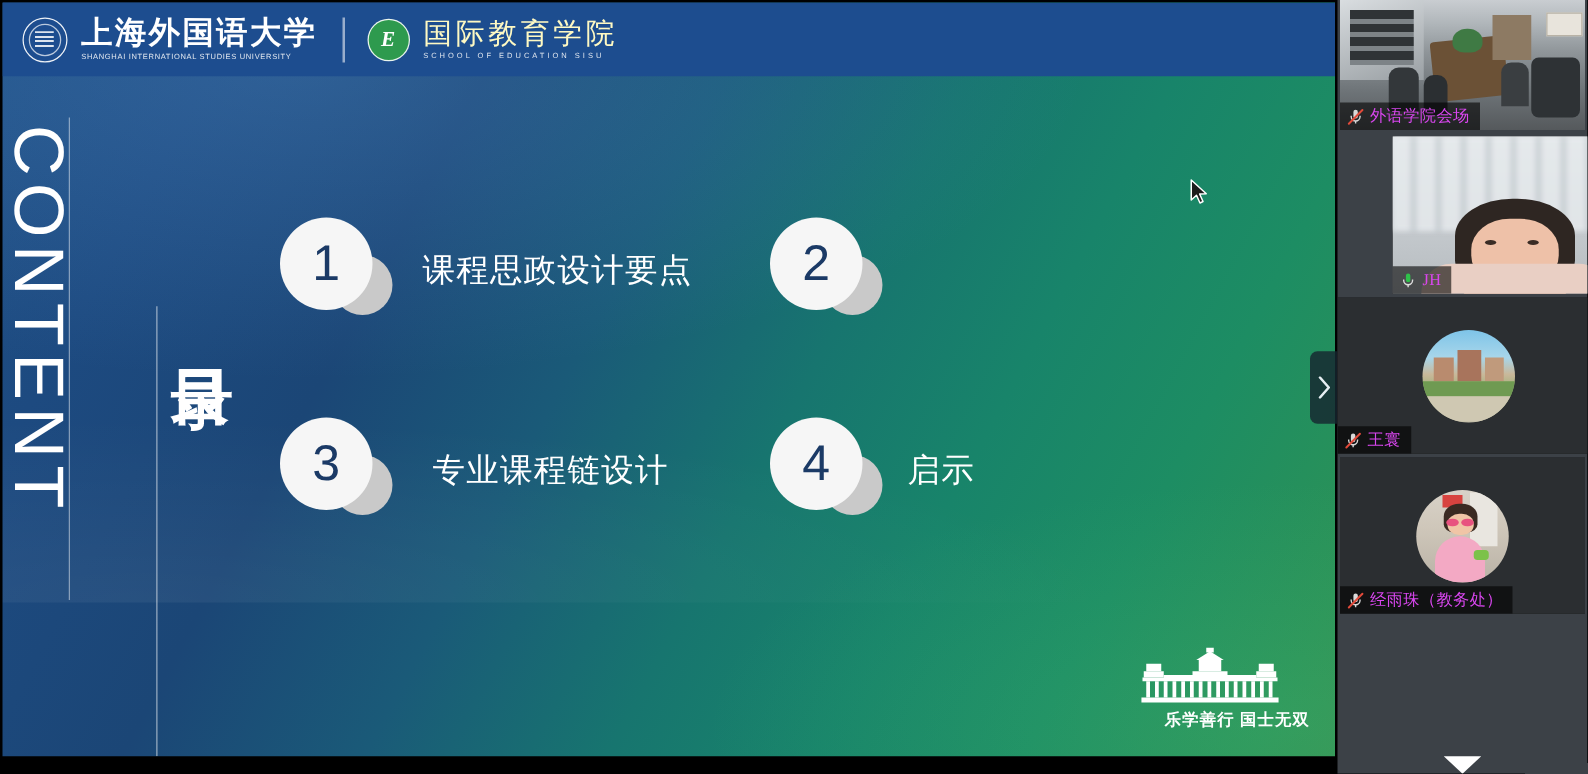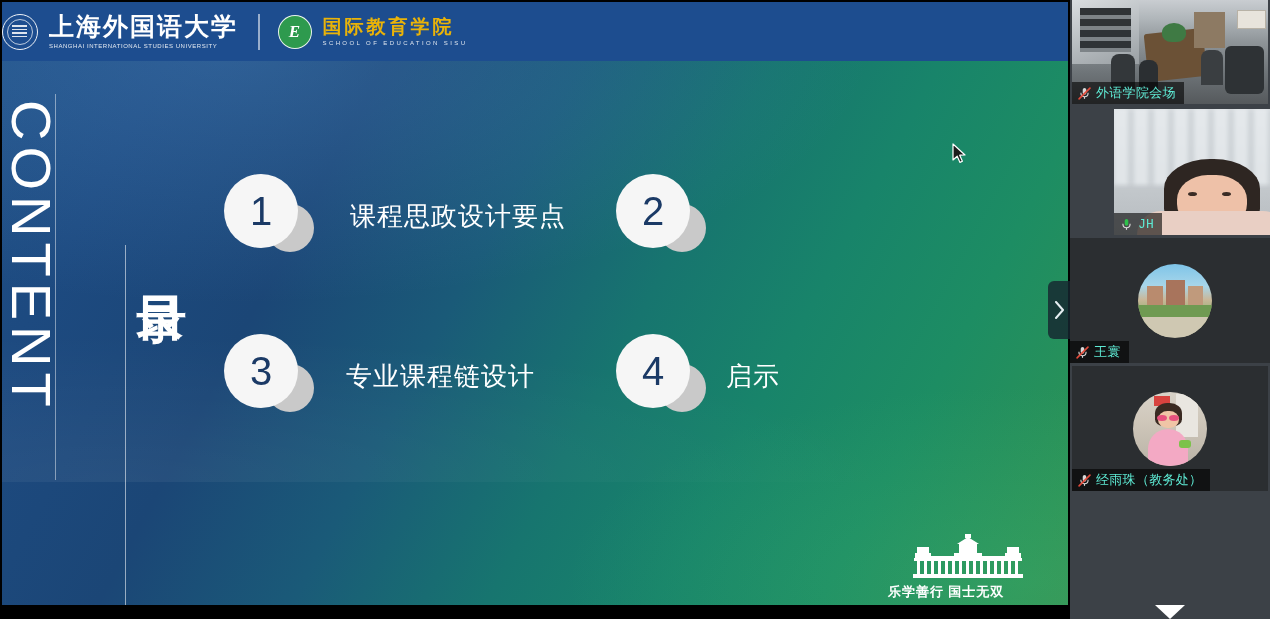--- a/index.html
+++ b/index.html
@@ -73,20 +73,21 @@
 
   
   #slide-header {
     position: absolute;
     left: 0; top: 0;
     width: 100%;
     height: 59px;
     background: #1d4d8f;
     display: flex;
     align-items: center;
+    padding-left: 16px;
     box-sizing: border-box;
   }
   .seal {
     width: 34px; height: 34px;
     border-radius: 50%;
     border: 1.6px solid rgba(255,255,255,0.92);
     position: relative;
     flex: none;
   }
   .seal::before {
@@ -143,24 +144,24 @@
     left: 0; right: 0; top: 50%;
     transform: translateY(-52%);
     text-align: center;
     color: #fff;
     font-family: "Liberation Serif", serif;
     font-style: italic;
     font-weight: 700;
     font-size: 17px;
   }
   #school-name {
-    color: #eab308;
+    color: #fef9c3;
     font-family: "Liberation Serif", "DejaVu Serif", serif;
-    font-size: 19px;
-    font-weight: 700;
+    font-size: 23px;
+    font-weight: 400;
     letter-spacing: 3px;
     line-height: 1;
     white-space: nowrap;
   }
   #school-sub {
     color: rgba(255,255,255,0.85);
     font-size: 6px;
     letter-spacing: 2.4px;
     margin-top: 4px;
     white-space: nowrap;
@@ -245,35 +246,35 @@
   }
   .agenda-label {
     color: #ffffff;
     font-family: "Liberation Sans", "DejaVu Sans", sans-serif;
     font-size: 26px;
     font-weight: 400;
     letter-spacing: 1px;
     white-space: nowrap;
   }
   #agenda-1 { left: 222px; top: 172px; }
-  #agenda-1 .agenda-label { margin-left: 34px; }
+  #agenda-1 .agenda-label { margin-left: 22px; }
   #agenda-2 { left: 614px; top: 172px; }
   #agenda-2 .agenda-label { margin-left: 42px; }
   #agenda-3 { left: 222px; top: 332px; }
   #agenda-3 .agenda-label { margin-left: 30px; }
   #agenda-4 { left: 614px; top: 332px; }
   #agenda-4 .agenda-label { margin-left: 18px; }
 
   
   #footer-emblem {
     position: absolute;
     right: 20px;
-    bottom: 4px;
+    bottom: 20px;
     width: 160px;
-    text-align: left;
+    text-align: right;
   }
   #building-icon { display:block; margin: 0 auto; }
   #footer-motto {
     color: #ffffff;
     font-family: "Liberation Serif", "DejaVu Serif", serif;
     font-size: 13px;
     font-weight: 700;
     letter-spacing: 1px;
     margin-top: 3px;
     white-space: nowrap;
@@ -347,22 +348,22 @@
     flex: none;
   }
   .mic-slot {
     width: 24px;
     display: flex;
     align-items: center;
     justify-content: center;
     flex: none;
   }
   .tile-name {
-    color: #5eead4;
-    font-family: Liberation Mono, monospace;
+    color: #d946ef;
+    font-family: Liberation Serif, serif;
     font-size: 13px;
     white-space: nowrap;
     letter-spacing: 0.3px;
   }
   #scroll-caret {
     position: absolute;
     left: 50%;
     transform: translateX(-50%);
     bottom: 0px;
     width: 0; height: 0;

